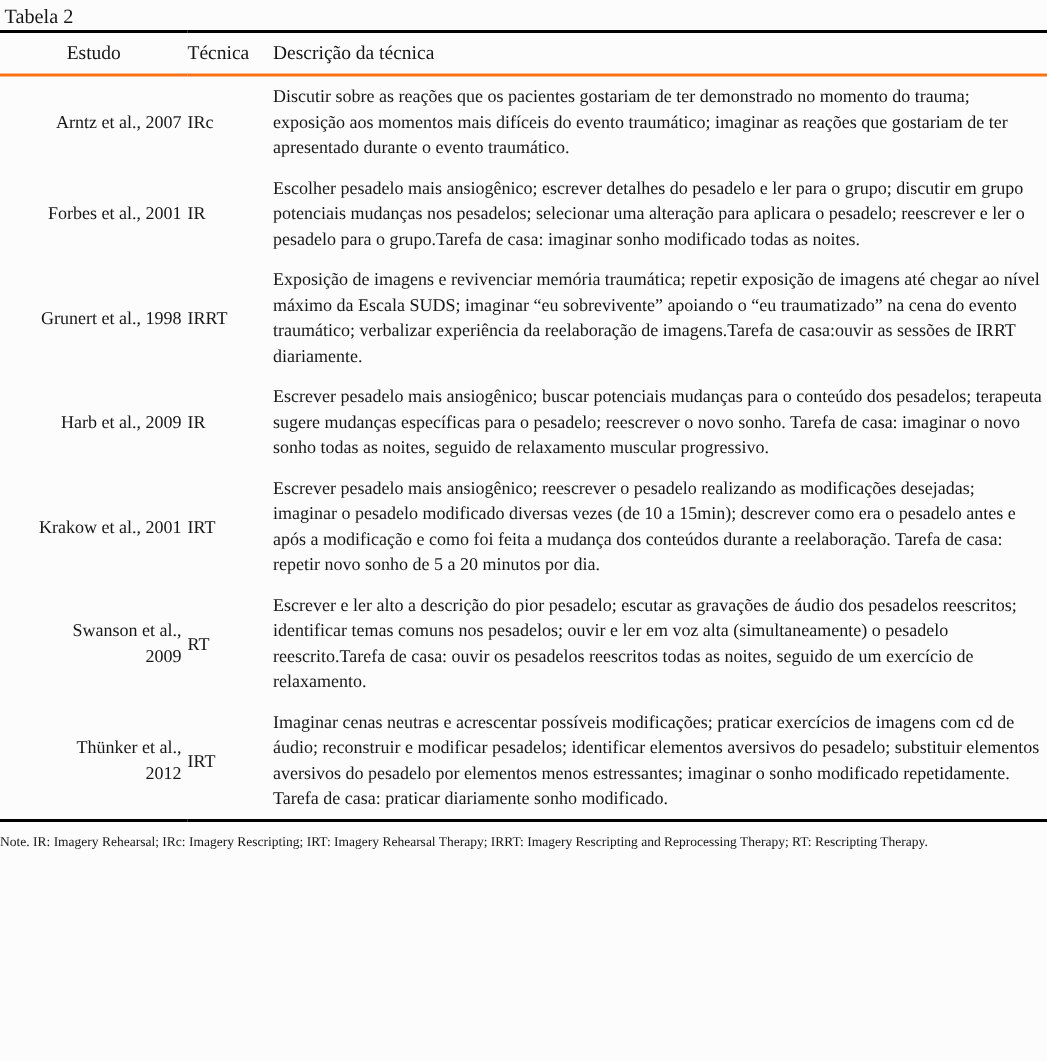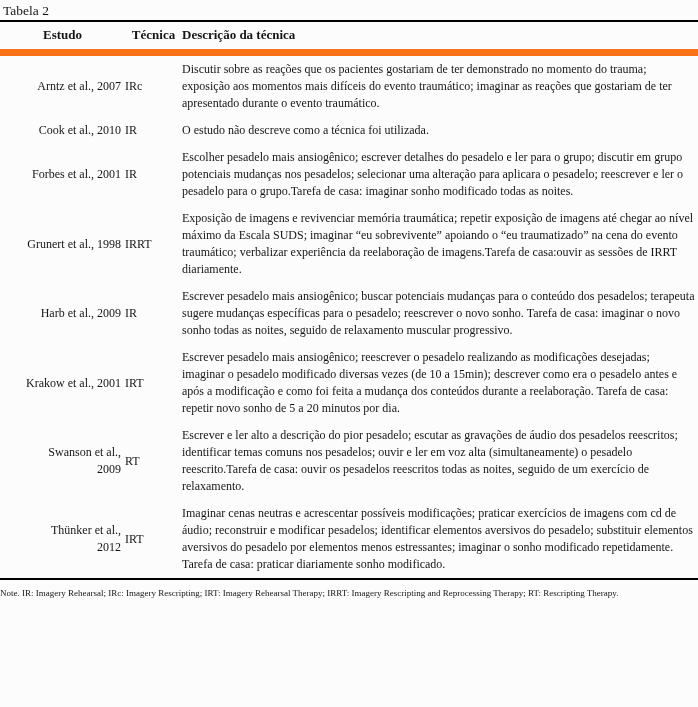--- a/index.html
+++ b/index.html
@@ -33,28 +33,28 @@
     width: 698px;
     border-collapse: collapse;
     table-layout: fixed;
     border-top: 2px solid #000;
     border-bottom: 2px solid #000;
   }
   col.c1 { width: 125px; }
   col.c2 { width: 57px; }
   col.c3 { width: 516px; }
   thead th {
-    font-weight: bold;
+    font-weight: normal;
     font-size: 13px;
     padding: 5px 0 6px 0;
-    border-bottom: 7px solid #f97316;
+    border-bottom: 2px solid #f97316;
     vertical-align: middle;
   }
   thead th.h-estudo { text-align: center; }
-  thead th.h-tecnica { text-align: center; }
+  thead th.h-tecnica { text-align: left; }
   thead th.h-descricao { text-align: left; }
   tbody td {
     font-size: 12px;
     line-height: 17px;
     vertical-align: middle;
     padding-top: 5px;
     padding-bottom: 5px;
   }
   td.estudo {
     padding-left: 15px;
@@ -92,25 +92,20 @@
         <th class="h-descricao">Descrição da técnica</th>
       </tr>
     </thead>
     <tbody>
       <tr>
         <td class="estudo">Arntz et al., 2007</td>
         <td class="tecnica">IRc</td>
         <td class="descricao">Discutir sobre as reações que os pacientes gostariam de ter demonstrado no momento do trauma; exposição aos momentos mais difíceis do evento traumático; imaginar as reações que gostariam de ter apresentado durante o evento traumático.</td>
       </tr>
       <tr>
-        <td class="estudo">Cook et al., 2010</td>
-        <td class="tecnica">IR</td>
-        <td class="descricao">O estudo não descreve como a técnica foi utilizada.</td>
-      </tr>
-      <tr>
         <td class="estudo">Forbes et al., 2001</td>
         <td class="tecnica">IR</td>
         <td class="descricao">Escolher pesadelo mais ansiogênico; escrever detalhes do pesadelo e ler para o grupo; discutir em grupo potenciais mudanças nos pesadelos; selecionar uma alteração para aplicara o pesadelo; reescrever e ler o pesadelo para o grupo.Tarefa de casa: imaginar sonho modificado todas as noites.</td>
       </tr>
       <tr>
         <td class="estudo">Grunert et al., 1998</td>
         <td class="tecnica">IRRT</td>
         <td class="descricao">Exposição de imagens e revivenciar memória traumática; repetir exposição de imagens até chegar ao nível máximo da Escala SUDS; imaginar “eu sobrevivente” apoiando o “eu traumatizado” na cena do evento traumático; verbalizar experiência da reelaboração de imagens.Tarefa de casa:ouvir as sessões de IRRT diariamente.</td>
       </tr>
       <tr>

